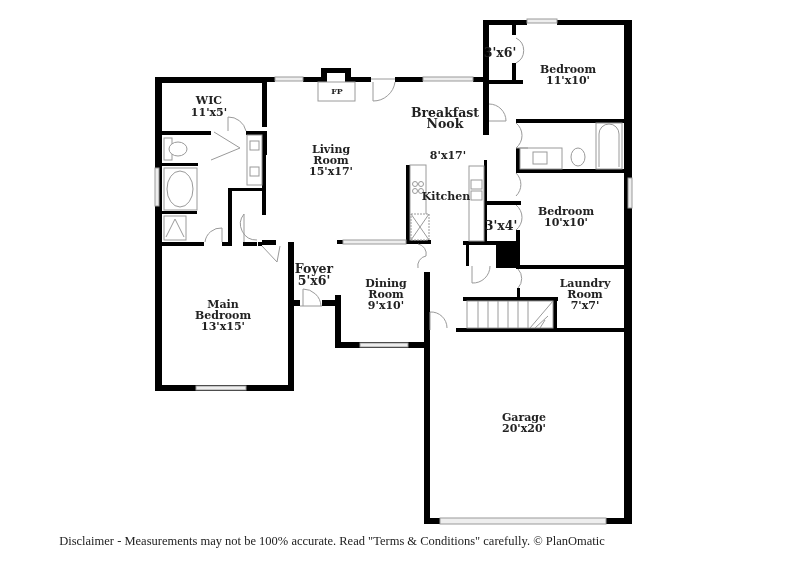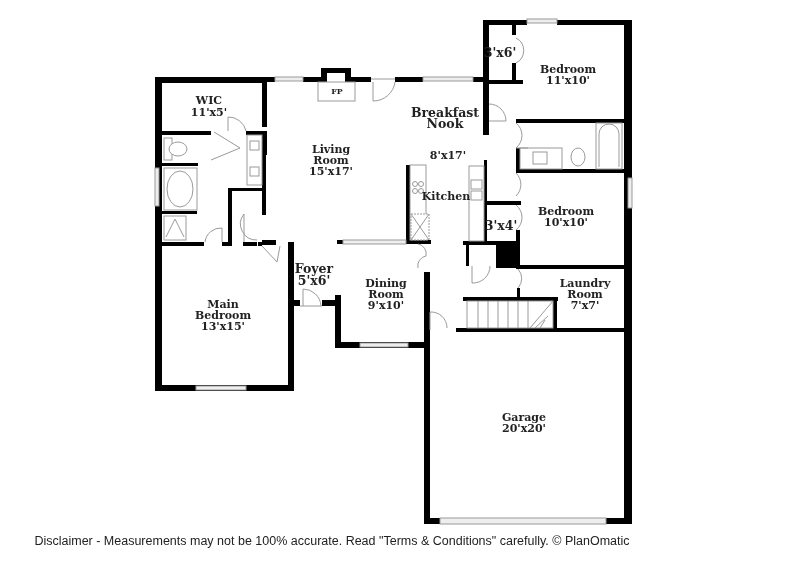--- a/index.html
+++ b/index.html
@@ -5,21 +5,21 @@
   html, body { margin: 0; padding: 0; background: #ffffff; }
   body { width: 800px; height: 582px; position: relative; overflow: hidden; font-family: "DejaVu Serif", "Liberation Serif", serif; }
   #plan { position: absolute; left: 0; top: 0; width: 800px; height: 582px; }
   .wall { fill: #000; }
   .win { fill: #eeeeee; stroke: #9a9a9a; stroke-width: 1; }
   .fix { fill: #fff; stroke: #9a9a9a; stroke-width: 1; }
   .door { fill: none; stroke: #9a9a9a; stroke-width: 1; }
   .lbl { font-family: "DejaVu Serif", "Liberation Serif", serif; font-weight: bold; fill: #222; text-anchor: middle; }
   .lbl-m { font-size: 11px; }
   .lbl-l { font-size: 12.5px; }
-  .disclaimer { position: absolute; left: 0; width: 664px; top: 534px; text-align: center; font-family: Liberation Sans, sans-serif; font-size: 12.5px; color: #222; }
+  .disclaimer { position: absolute; left: 0; width: 664px; top: 534px; text-align: center; font-family: Liberation Serif, serif; font-size: 12.5px; color: #222; }
 </style>
 </head>
 <body>
 
 <svg id="plan" viewBox="0 0 800 582" xmlns="http://www.w3.org/2000/svg">
 
   <g>
 
     <rect class="wall" x="155" y="77" width="7" height="313"></rect>
 

